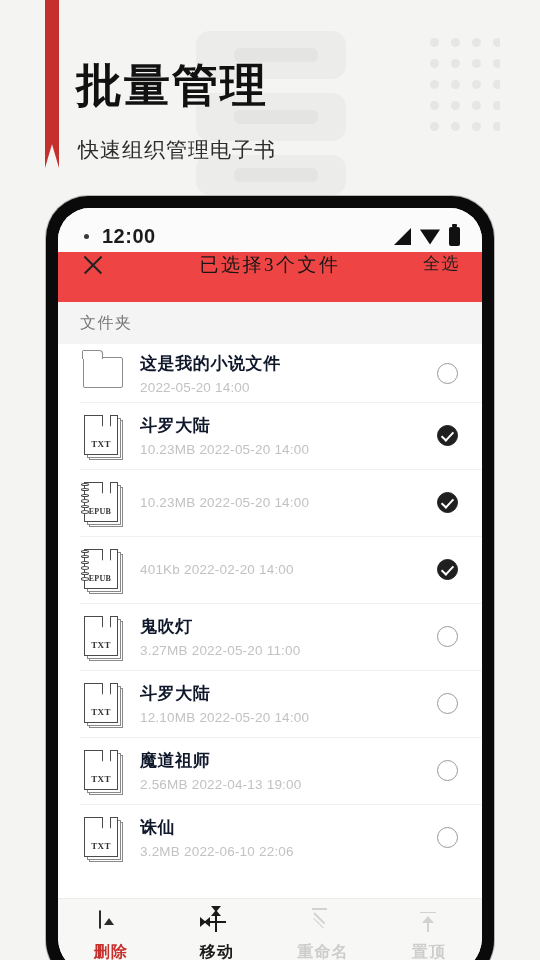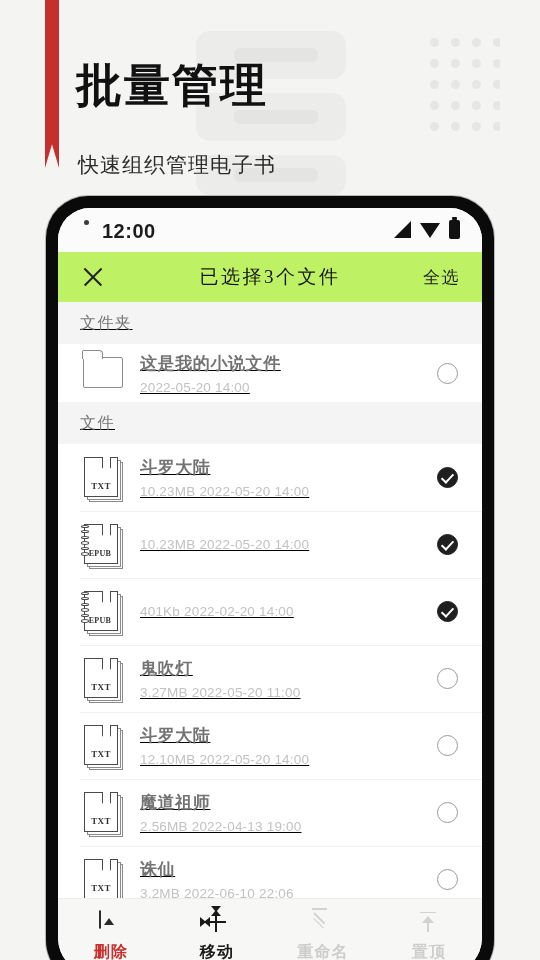--- a/index.html
+++ b/index.html
@@ -53,21 +53,20 @@
     line-height: 1.05;
     white-space: nowrap;
   }
   .hero-sub {
     position: absolute;
     left: 78px; top: 136px;
     font-size: 21px;
     color: #2c2c2c;
     letter-spacing: 1px;
     white-space: nowrap;
-    margin-top: 15px;
   }
 
   
   .phone {
     position: absolute;
     left: 46px; top: 196px;
     width: 448px; height: 790px;
     background: #0a0a0a;
     border-radius: 42px 42px 46px 46px;
     padding: 12px;
@@ -81,21 +80,21 @@
     overflow: hidden;
     display: flex;
     flex-direction: column;
   }
 
   
   .statusbar {
     height: 44px;
     flex: 0 0 44px;
     display: flex;
-    align-items: flex-start;
+    align-items: center;
     padding: 12px 22px 0 26px;
     background: #fbfbfb;
   }
   .status-dot {
     width: 5px; height: 5px; border-radius: 50%;
     background: #3a3a3a;
     margin-right: 13px;
   }
   .status-time {
     font-size: 20px;
@@ -131,23 +130,22 @@
     top: -3px; left: 3px;
     width: 5px; height: 3px;
     background: #111;
     border-radius: 1px;
   }
 
   
   .appbar {
     flex: 0 0 50px;
     display: flex;
-    align-items: center;
     padding: 0 22px 0 22px;
-    background: #bef264;
+    background: #ef4444;
     position: relative;
   }
   .close-btn {
     width: 26px; height: 26px;
     position: relative;
     cursor: pointer;
   }
   .close-btn:before, .close-btn:after {
     content: "";
     position: absolute;
@@ -174,21 +172,20 @@
     color: #1d1d1d;
     letter-spacing: 1.5px;
     cursor: pointer;
   }
 
   
   .list {
     flex: 1 1 auto;
     overflow: hidden;
     background: #ffffff;
-    text-decoration: underline;
   }
   .section-head {
     background: #f4f4f4;
     padding: 11px 0 10px 22px;
     font-family: "Liberation Serif", "DejaVu Serif", serif;
     font-size: 16px;
     color: #777777;
     letter-spacing: 1.5px;
   }
   .row {
@@ -285,21 +282,21 @@
     border: 1.3px solid #4a4a4a;
     border-radius: 50%;
     margin-bottom: 2.2px;
     background: #fff;
   }
 
   .meta { flex: 1 1 auto; min-width: 0; }
   .meta-title {
     font-size: 17px;
     font-weight: bold;
-    color: #737373;
+    color: #0f172a;
     letter-spacing: 0.6px;
     margin-bottom: 5px;
     white-space: nowrap;
     overflow: hidden;
   }
   .meta-sub {
     font-size: 13.5px;
     color: #c2c2c2;
     letter-spacing: 0.2px;
     white-space: nowrap;
@@ -508,21 +505,20 @@
           <span class="thumb">
             <span class="folder"></span>
           </span>
           <span class="meta">
             <span class="meta-title" style="display:block">这是我的小说文件</span>
             <span class="meta-sub" style="display:block">2022-05-20 14:00</span>
           </span>
           <span class="checkbox"></span>
         </div>
 
-        <div class="section-head">文件</div>
 
         <div class="row">
           <span class="thumb">
             <span class="book-stack2"></span>
               <span class="book-stack1"></span>
             <span class="book">
               <span class="book-mark"></span>
               <span class="book-label">TXT</span>
             </span>
           </span>

